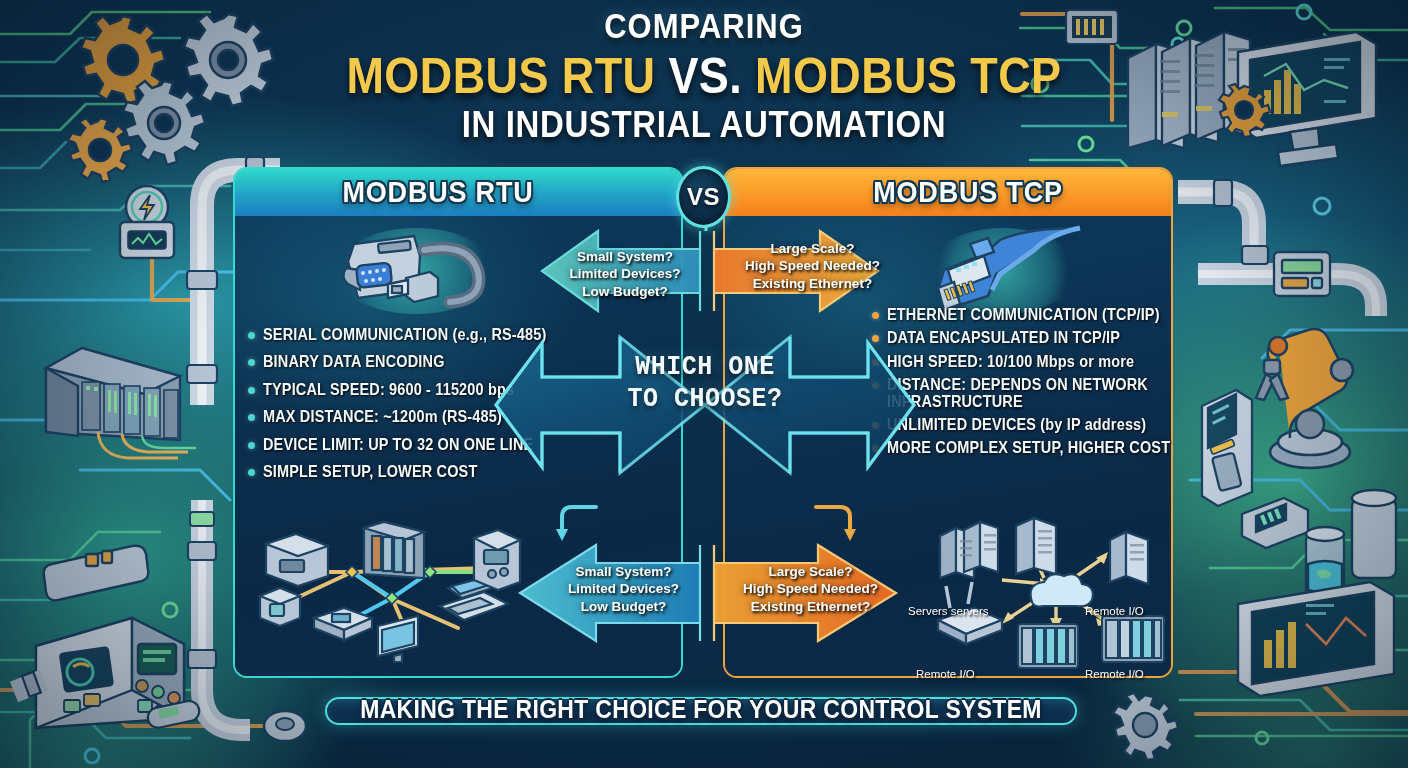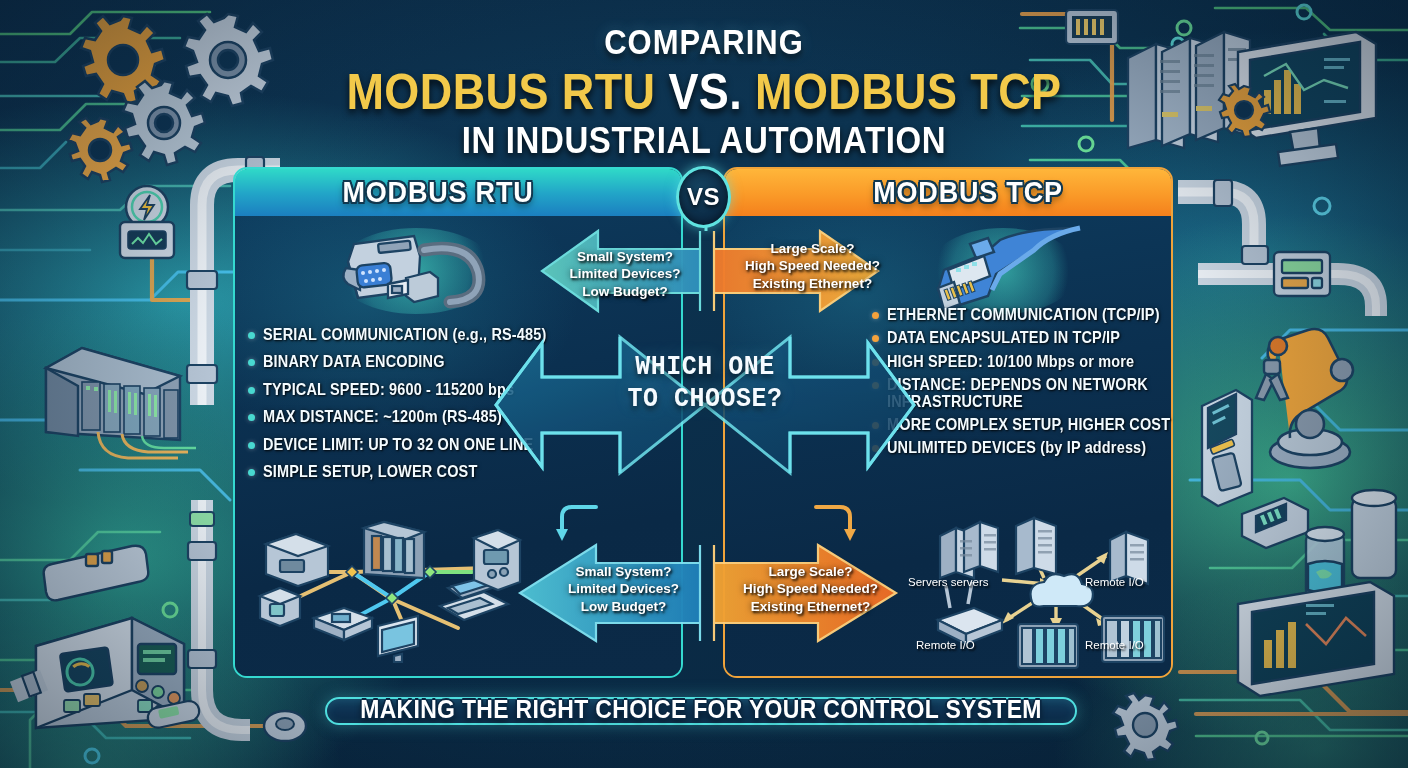--- a/index.html
+++ b/index.html
@@ -37,21 +37,21 @@
   
   .traces { position:absolute; inset:0; }
   .traces svg { position:absolute; inset:0; }
 
   
   .art { position:absolute; }
   .art svg { display:block; overflow:visible; }
 
   
   .titleblock {
-    position:absolute; left:0; right:0; top:24px;
+    position:absolute; left:0; right:0; top:8px;
     text-align:center; z-index:40;
   }
   .t-line1 {
     font-size:31px; font-weight:bold; letter-spacing:1.0px;
     color:#ffffff; text-transform:uppercase;
     font-family:"Liberation Sans", sans-serif;
     text-shadow:0 3px 6px rgba(0,0,0,.75), 0 0 12px rgba(120,220,255,.30);
     line-height:1.05;
     transform:scaleY(1.16);
     transform-origin:top center;
@@ -180,20 +180,21 @@
       0 3px 6px rgba(0,0,0,.6);
     transform:scaleY(1.1);
   }
 
   
   .netlabel {
     position:absolute; z-index:27;
     font-size:11.5px; font-weight:normal; color:#ffffff;
     text-shadow:1.5px 1.5px 2px rgba(0,0,0,.9);
     white-space:nowrap;
+    margin-top:29px;
   }
 
   
   .iconglow {
     position:absolute; border-radius:50%;
     background:radial-gradient(circle, rgba(70,215,195,.62) 0%, rgba(55,185,180,.30) 58%, rgba(40,150,160,0) 76%);
   }
 </style>
 </head>
 <body>
@@ -740,25 +741,25 @@
     <div class="bullet">
       <span class="dot dot-orange"></span>
       <span class="btext">HIGH SPEED: 10/100 Mbps or more</span>
     </div>
     <div class="bullet">
       <span class="dot dot-orange"></span>
       <span class="btext">DISTANCE: DEPENDS ON NETWORK INFRASTRUCTURE</span>
     </div>
     <div class="bullet">
       <span class="dot dot-orange"></span>
+      <span class="btext">UNLIMITED DEVICES (by IP address)</span>
+    </div>
+    <div class="bullet">
+      <span class="dot dot-orange"></span>
       <span class="btext">MORE COMPLEX SETUP, HIGHER COST</span>
-    </div>
-    <div class="bullet">
-      <span class="dot dot-orange"></span>
-      <span class="btext">UNLIMITED DEVICES (by IP address)</span>
     </div>
   </div>
 
   <div class="art" style="left:252px; top:522px; z-index:24;">
     <svg width="290" height="140" viewBox="0 0 290 140">
       <g stroke-width="4" fill="none" stroke-linecap="round">
         <path d="M48 50 L100 50 L170 48 L236 46" stroke="#e5c073"></path>
         <path d="M40 78 L100 50" stroke="#e5c073"></path>
         <path d="M100 50 L100 50 L138 76 L206 106" stroke="#e5c073"></path>
         <path d="M100 50 L140 76 L95 100" stroke="#4fc8ef"></path>

